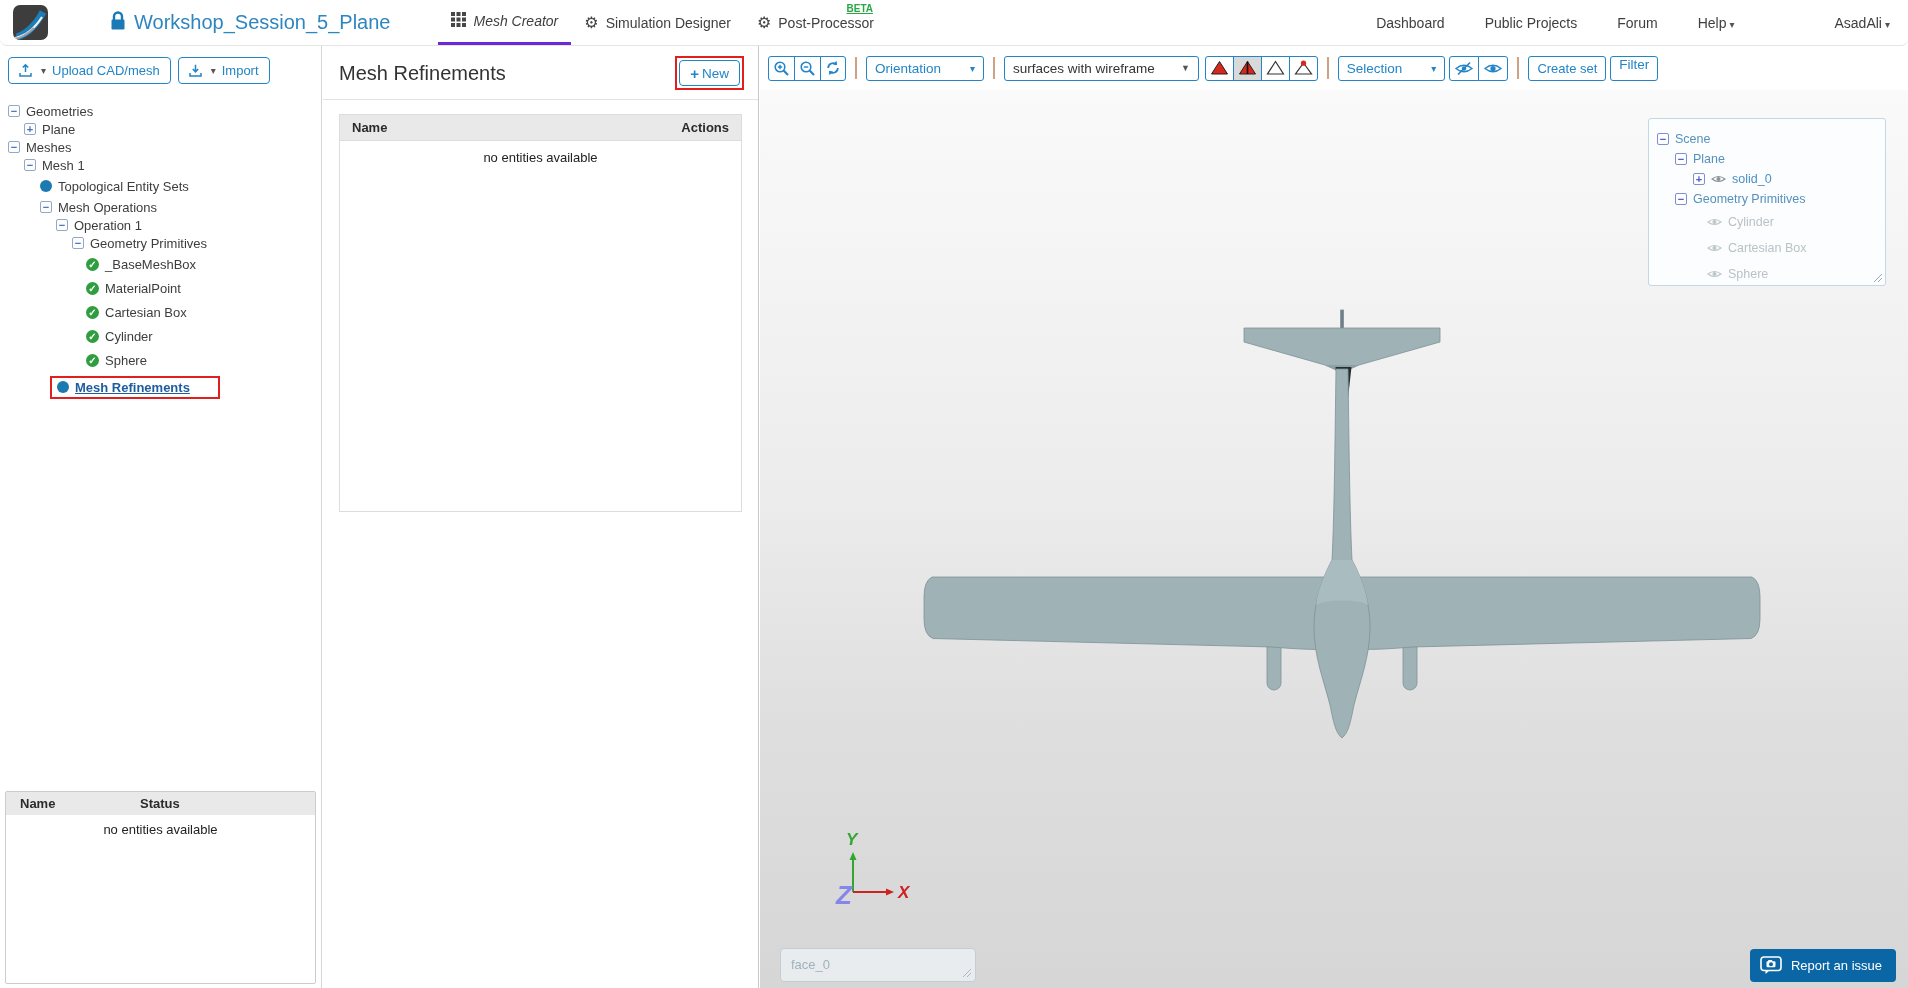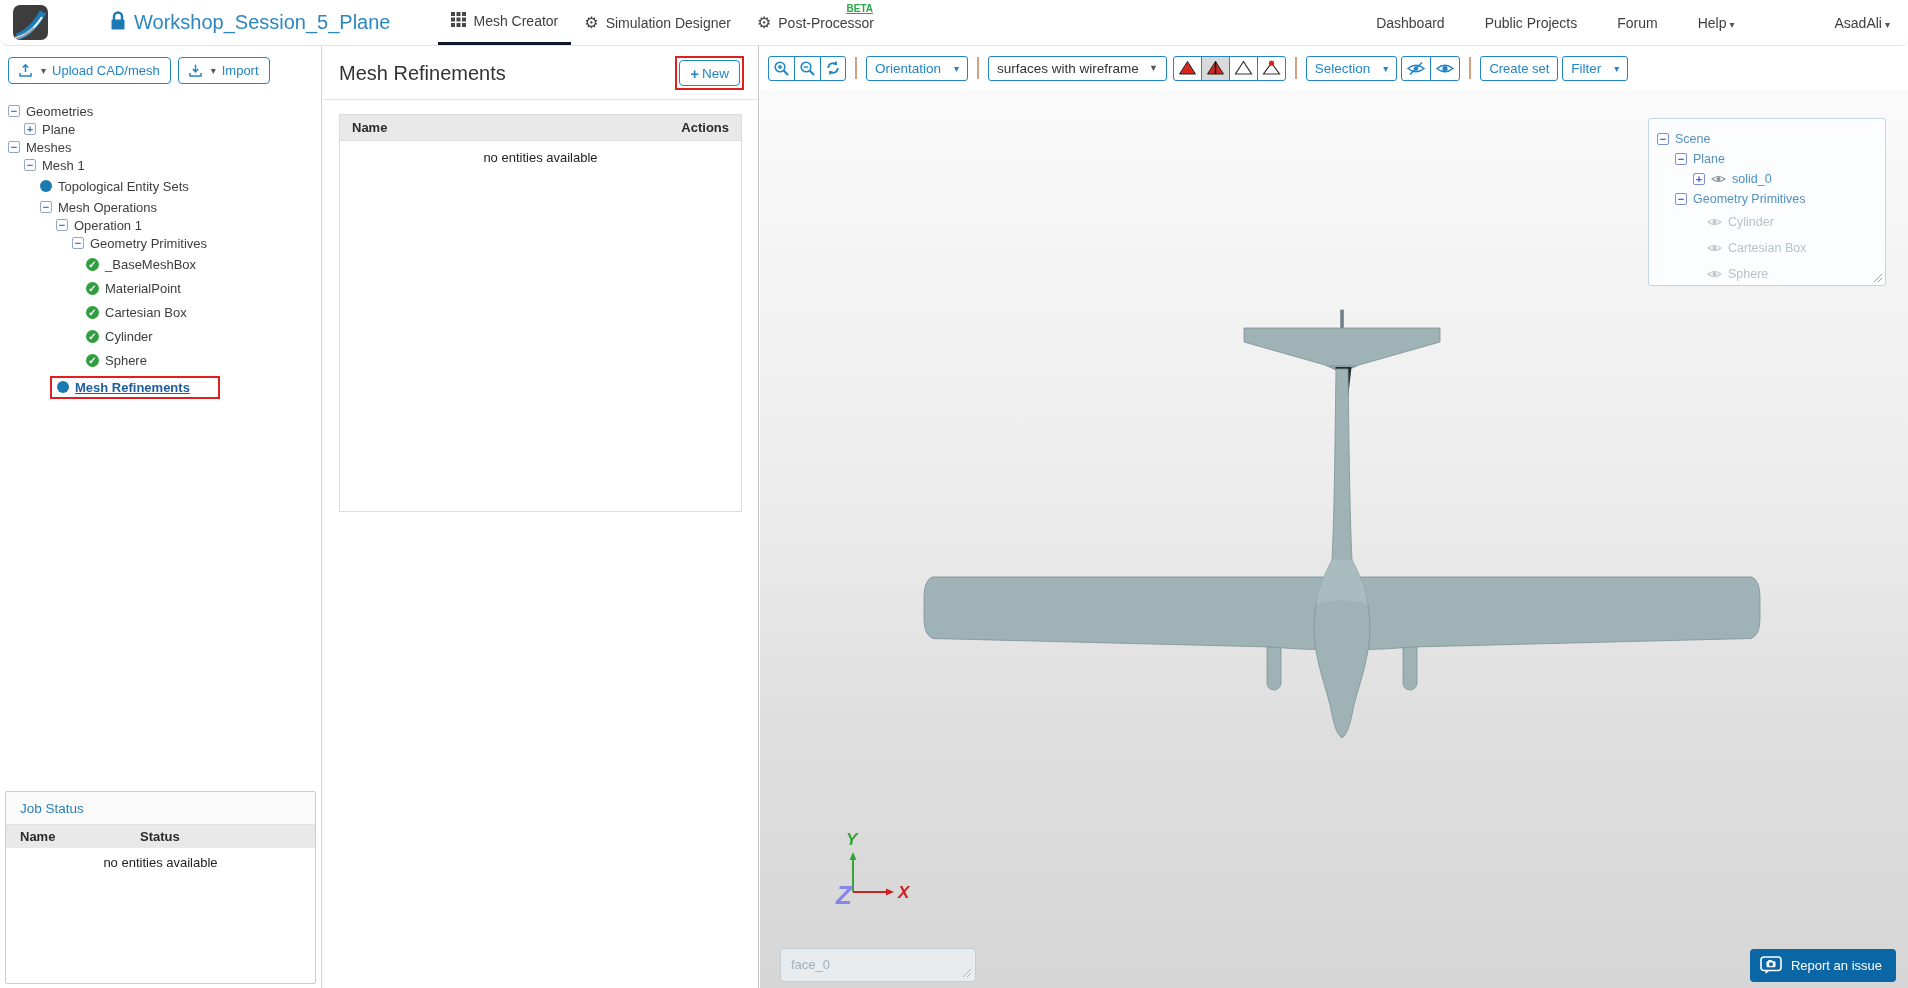--- a/index.html
+++ b/index.html
@@ -11,21 +11,21 @@
   
   .topbar { position:absolute; top:0; left:0; width:1908px; height:46px; background:#fff;
             border-bottom:1px solid #e4e4e4; display:flex; align-items:center; z-index:50;border-radius:7px; }
   .logo-box { width:35px; height:35px; margin-left:13px; border-radius:7px; background:#3d3d3d;
               overflow:hidden; flex:0 0 auto; }
   .lock-wrap { margin-left:62px; display:flex; align-items:center; }
   .proj-title { color:#2e86c1; font-size:20px; margin-left:8px; white-space:nowrap; }
   .tabs { display:flex; align-items:stretch; height:100%; margin-left:48px; }
   .tab { display:flex; align-items:center; gap:7px; padding:0 13px; font-size:14px; color:#3f3f3f;
          position:relative; cursor:pointer; }
-  .tab.active { border-bottom:3px solid #0f172a; }
+  .tab.active { border-bottom:3px solid #6d28d9;font-style:italic; }
   .tab .beta { position:absolute; top:3px; right:14px; color:#28a745; font-size:10px; font-weight:bold;text-decoration:underline; }
   .gear-glyph { font-size:16px; color:#454545; line-height:1; }
   .rightnav { margin-left:auto; display:flex; align-items:center; gap:40px; font-size:14px;
               color:#3f3f3f; padding-right:18px; }
   .rightnav .navitem { cursor:pointer; white-space:nowrap; }
   .caret { font-size:10px; color:#555; margin-left:3px; }
   .user-item { margin-left:60px; }
 
   
   .sidebar { position:absolute; top:46px; left:0; width:322px; bottom:0; background:#fff;
@@ -80,21 +80,21 @@
   .vbtn { height:25px; min-width:26px; border:1px solid #2285c7; background:#fff; color:#2285c7;
           border-radius:3px; display:inline-flex; align-items:center; justify-content:center;
           font-size:13px; padding:0 8px; cursor:pointer; font-family:inherit; }
   .vbtn.icon { padding:0 4px; }
   .vbtn.pressed { background:#d9d9d9; }
   .vgroup .vbtn { border-radius:0; margin-left:-1px; }
   .vgroup .vbtn:first-child { border-radius:3px 0 0 3px; margin-left:0; }
   .vgroup .vbtn:last-child { border-radius:0 3px 3px 0; }
   .vsep { width:2px; height:22px; background:#cfa184; margin:0 9px; flex:0 0 auto; }
   .vselect { height:25px; border:1px solid #2285c7; border-radius:3px; background:#fff;
-             display:inline-flex; align-items:center; gap:10px; font-size:13.5px; color:#333;
+             display:inline-flex; align-items:center; gap:26px; font-size:13.5px; color:#333;
              padding:0 8px; cursor:pointer; }
   .vselect .arrow { font-size:9px; color:#555; }
   .gap6 { width:6px; } .gap4 { width:4px; }
 
   .canvas3d { position:absolute; top:44px; left:0; right:0; bottom:0;
               background:linear-gradient(180deg,#fafafa 0%,#ececec 45%,#dedede 72%,#d6d6d6 100%);
               overflow:hidden; }
 
   .scenetree { position:absolute; top:28px; right:22px; width:238px; height:168px;
                background:rgba(252,253,254,0.93); border:1px solid #c2d8e6; border-radius:3px;
@@ -257,21 +257,20 @@
     </div>
     <div class="tree-row lg" style="padding-left:50px; height:30px">
       <span class="sel-wrap">
         <span class="dot"></span>
         <span class="sel-label">Mesh Refinements</span>
       </span>
     </div>
   </div>
 
   <div class="jobstatus">
-    <div class="js-title">Job Status</div>
     <div class="js-head">
       <span class="c1">Name</span>
       <span>Status</span>
     </div>
     <div class="js-empty">no entities available</div>
   </div>
 </div>
 
 <div class="midpanel">
   <div class="mp-titlerow">
@@ -372,21 +371,21 @@
           <path d="M2,7.5 Q10,1 18,7.5 Q10,14 2,7.5 Z" stroke="#2285c7" stroke-width="1.4" fill="none"></path>
           <circle cx="10" cy="7.5" r="2.6" fill="#2285c7"></circle>
         </svg>
       </button>
     </div>
     <div class="vsep"></div>
     <button class="vbtn">
       <span>Create set</span>
     </button>
     <div class="gap4"></div>
-    <button class="vselect" style="color:#2285c7;">
+    <button class="vselect" style="color:#2285c7;flex-direction:column;">
       <span>Filter</span>
       <span class="caret" style="color:#2285c7">▾</span>
     </button>
   </div>
 
   <div class="canvas3d">
 
     <svg class="plane-svg" width="840" height="440" viewBox="0 0 840 440">
       <g stroke="#7e9298" stroke-width="0.8">
         <rect x="418.6" y="5" width="3" height="20" fill="#6e7f85"></rect>

